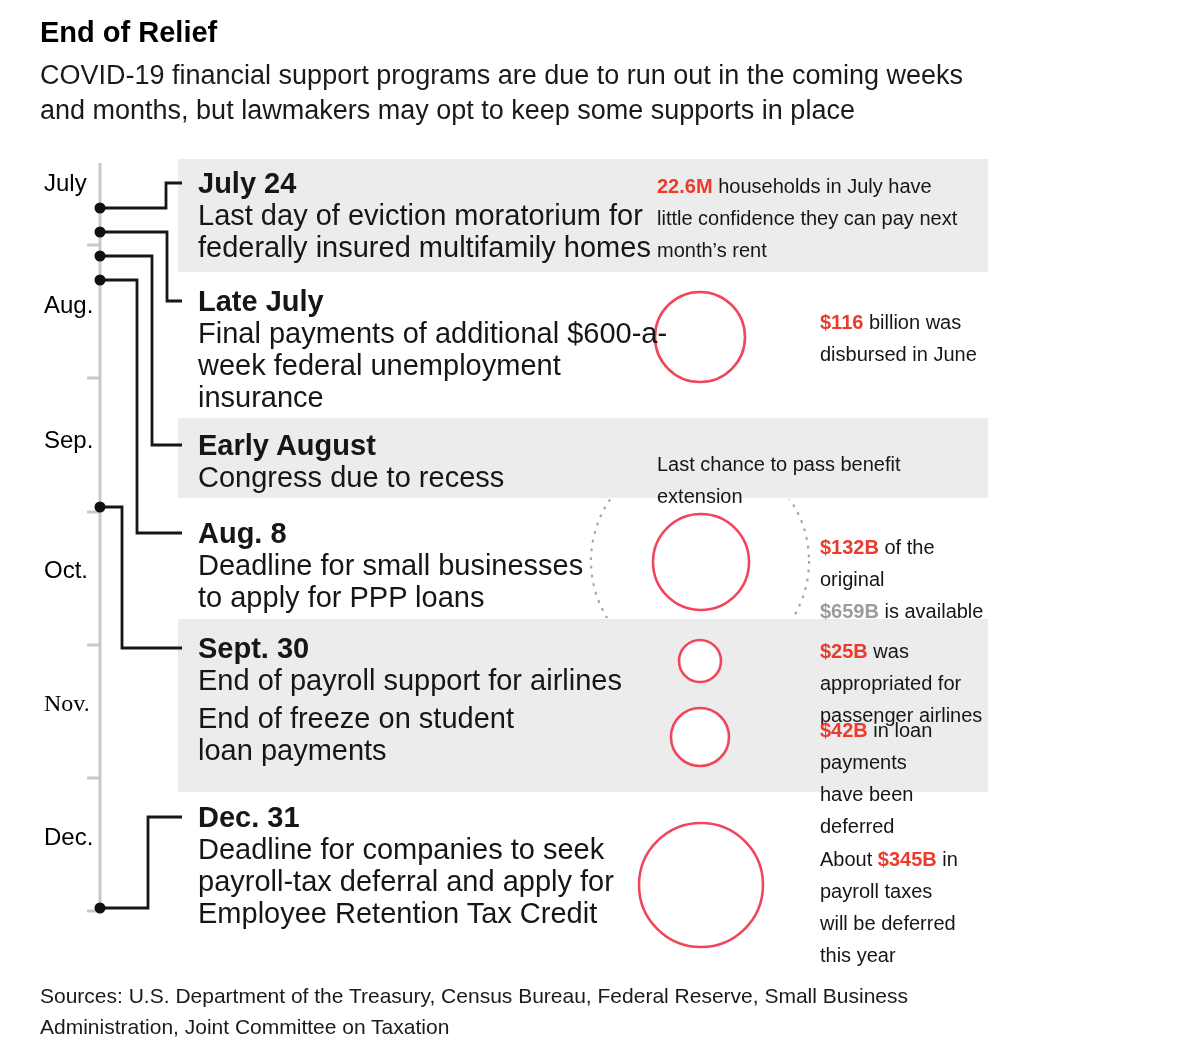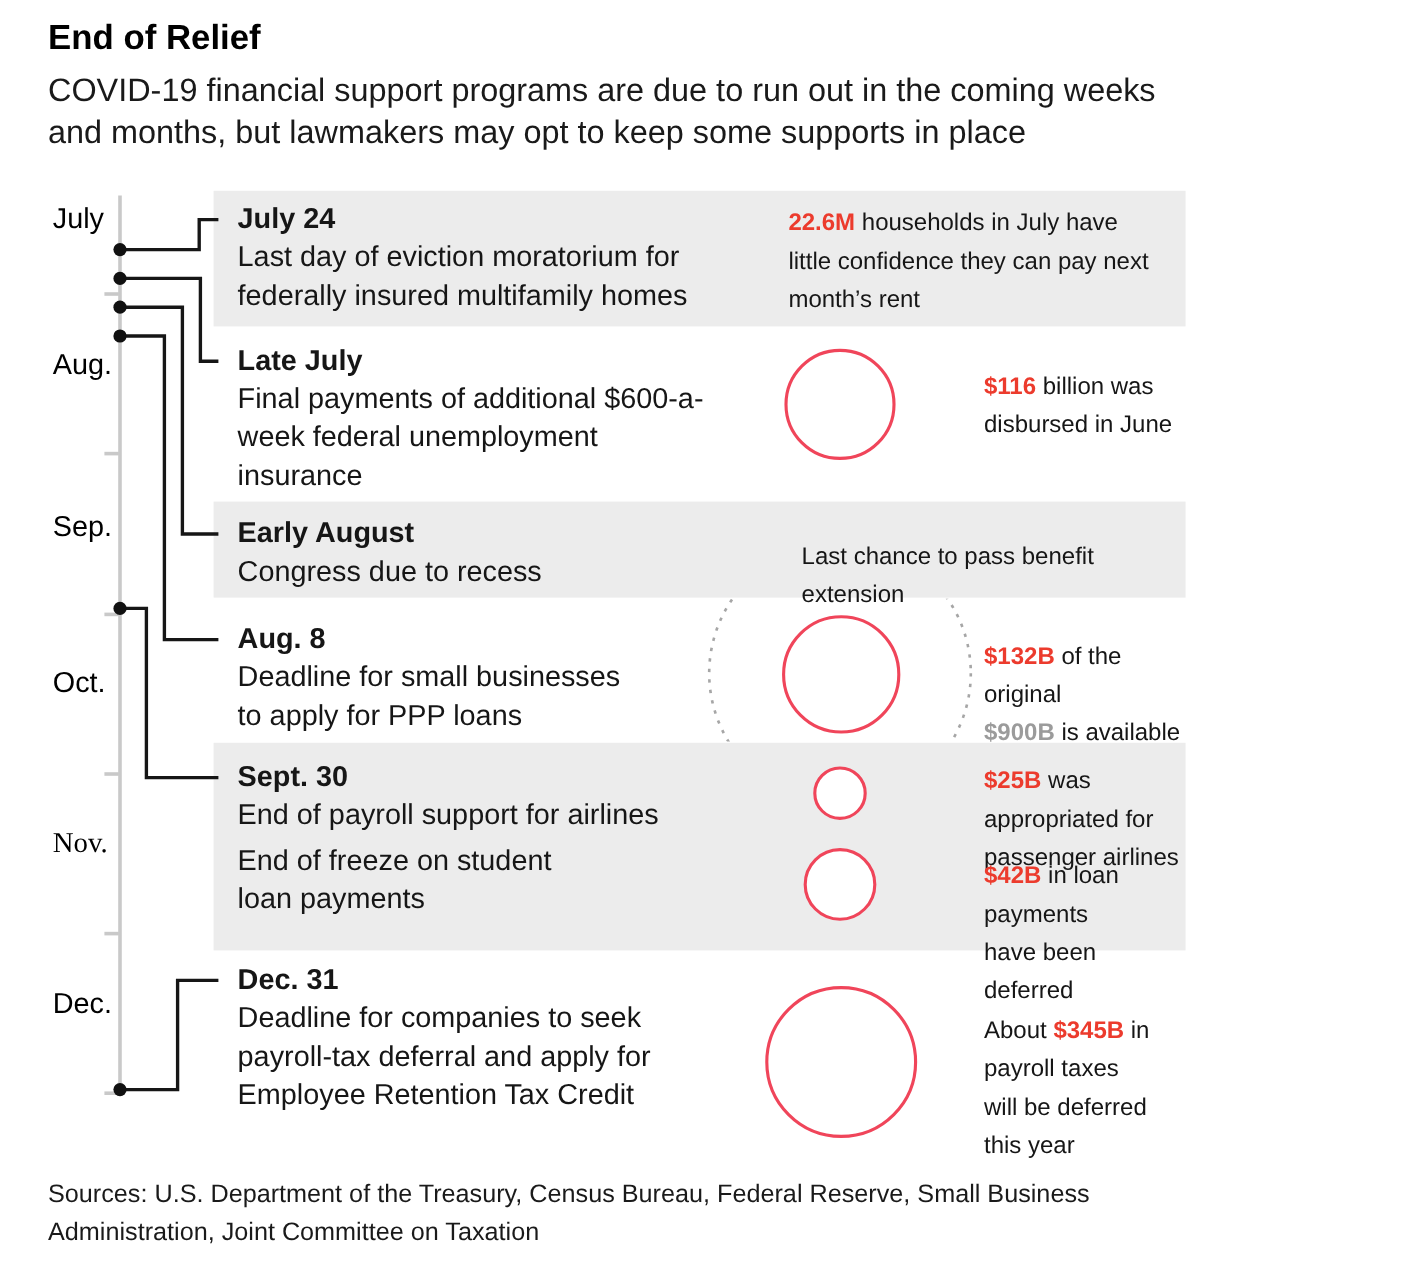--- a/index.html
+++ b/index.html
@@ -23,21 +23,21 @@
 
   .overlay{position:absolute;left:0;top:0;pointer-events:none;}
   .tl{stroke:var(--line-gray);stroke-width:3;fill:none;}
   .conn{stroke:var(--ink);stroke-width:2.8;fill:none;}
   .dot{fill:#111;}
   .circ-solid{stroke:var(--circle-red);stroke-width:2.6;fill:#fff;}
   .circ-dashed{stroke:var(--dashed-gray);stroke-width:2.2;fill:none;stroke-dasharray:2.8 6;}
 
   .month{position:absolute;left:44px;font-size:24px;line-height:30px;color:#000;}
 
-  .event{position:absolute;left:198px;font-size:24px;line-height:32px;}
+  .event{position:absolute;left:198px;font-size:29px;line-height:32px;}
   .event-date{font-weight:700;}
   .event-desc{white-space:pre-line;}
 
   .annotation{position:absolute;font-size:20px;line-height:32px;}
   .rich-line span.red{color:var(--accent-red);font-weight:700;}
   .rich-line span.gray{color:var(--muted-text);font-weight:700;}
 
   .sources{position:absolute;left:40px;top:980px;font-size:21px;line-height:31px;color:#1a1a1a;white-space:pre-line;}
 </style>
 </head>
@@ -136,26 +136,26 @@
 
   <div class="annotation" style="left:657px;top:170px;">
       <div class="rich-line"><span class="red">22.6M</span><span> households in July have</span></div>
       <div class="rich-line"><span>little confidence they can pay next</span></div>
       <div class="rich-line"><span>month’s rent</span></div>
     </div>
   <div class="annotation" style="left:820px;top:306px;">
       <div class="rich-line"><span class="red">$116</span><span> billion was</span></div>
       <div class="rich-line"><span>disbursed in June</span></div>
     </div>
-  <div class="annotation" style="left:657px;top:448px;margin-left:11px;">
+  <div class="annotation" style="left:657px;top:448px;">
       <div class="rich-line"><span>Last chance to pass benefit extension</span></div>
     </div>
   <div class="annotation" style="left:820px;top:531px;">
       <div class="rich-line"><span class="red">$132B</span><span> of the original</span></div>
-      <div class="rich-line"><span class="gray">$900B</span><span> is available</span></div>
+      <div class="rich-line"><span class="gray">$659B</span><span> is available</span></div>
     </div>
   <div class="annotation" style="left:820px;top:635px;">
       <div class="rich-line"><span class="red">$25B</span><span> was appropriated for</span></div>
       <div class="rich-line"><span>passenger airlines</span></div>
     </div>
   <div class="annotation" style="left:820px;top:714px;">
       <div class="rich-line"><span class="red">$42B</span><span> in loan payments</span></div>
       <div class="rich-line"><span>have been deferred</span></div>
     </div>
   <div class="annotation" style="left:820px;top:843px;">

